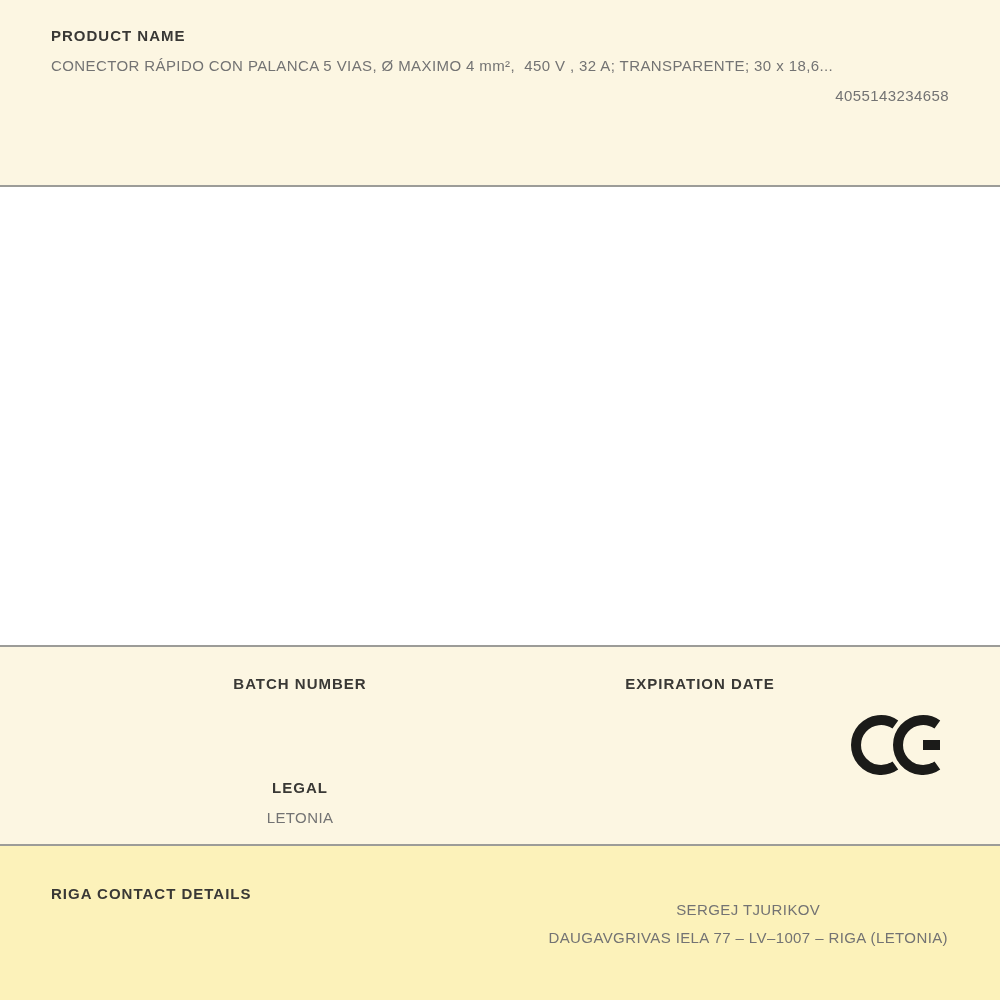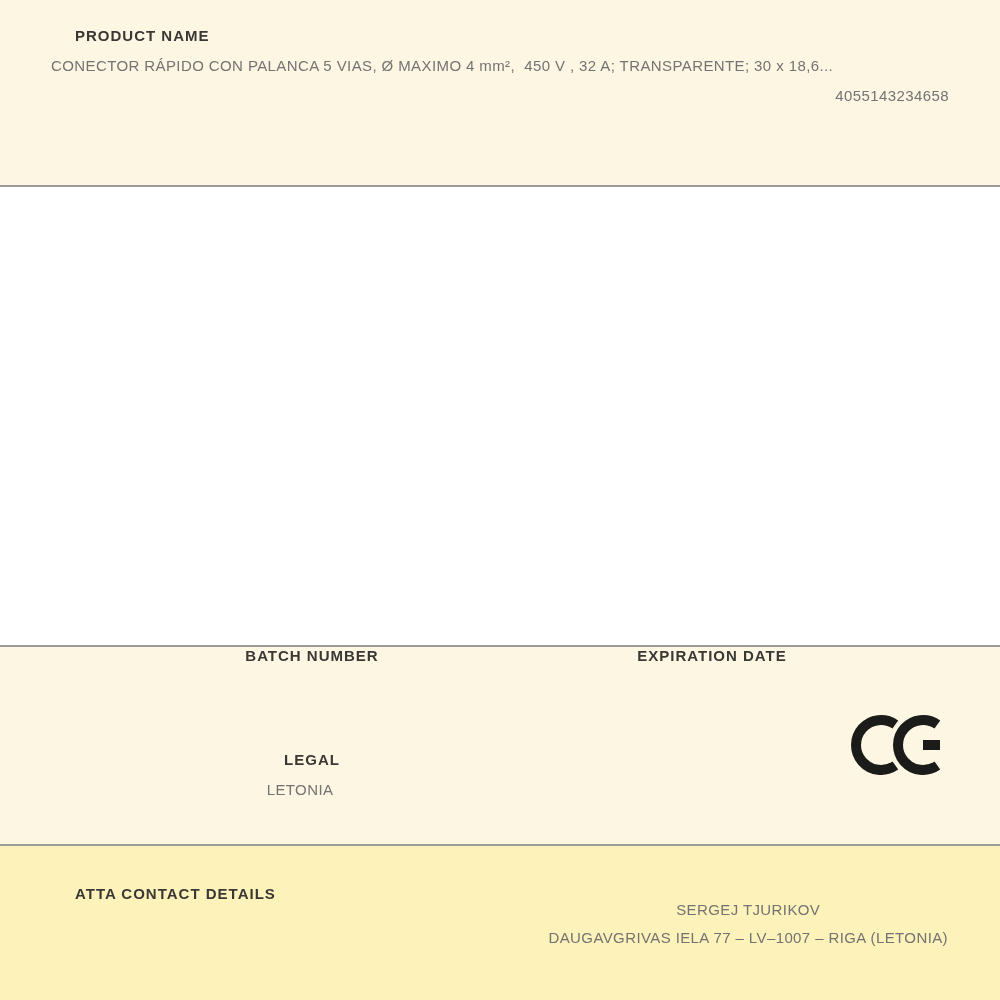--- a/index.html
+++ b/index.html
@@ -21,21 +21,20 @@
     height: 185px;
     border-bottom: 2px solid #9C9C98;
     padding: 0 51px;
     box-sizing: content-box;
   }
   .label {
     font-weight: bold;
     font-size: 15px;
     letter-spacing: 1px;
     color: #393835;
-    margin-left: 24px;
   }
   .value {
     font-size: 15px;
     letter-spacing: 0.4px;
     white-space: pre-wrap;
     color: #737373;
   }
   .sec-product .product-label { margin-top: 27px; }
   .sec-product .product-value { margin-top: 13px; }
   .sec-product .ean-label     { margin-top: 37px; }
@@ -49,20 +48,21 @@
 
   
   .sec-details {
     background: #FCF6E2;
     height: 197px;
     border-top: 2px solid #9C9C98;
     position: relative;
   }
   .details-grid {
     margin: 0 100px;
+    padding-top: 28px;
   }
   .details-row {
     display: flex;
   }
   .details-row + .details-row { margin-top: 74px; }
   .details-cell {
     width: 400px;
     text-align: center;
   }
   .details-cell .value { margin-top: 13px; }
@@ -130,20 +130,20 @@
     </div>
 
     <svg class="ce-mark" viewBox="0 0 92 60" fill="none" xmlns="http://www.w3.org/2000/svg" aria-label="CE conformity mark">
       <path d="M 44.35 9.52 A 25 25 0 1 0 44.35 50.48" stroke="#1B1B19" stroke-width="10" fill="none"></path>
       <path d="M 86.35 9.52 A 25 25 0 1 0 86.35 50.48" stroke="#1B1B19" stroke-width="10" fill="none"></path>
       <path d="M 72 30 H 89" stroke="#1B1B19" stroke-width="10" fill="none"></path>
     </svg>
   </div>
 
   <div class="sec-contact">
-    <div class="label contact-label">ATTA CONTACT DETAILS</div>
+    <div class="label contact-label">RIGA CONTACT DETAILS</div>
     <div class="contact-block">
       <span class="value">SERGEJ TJURIKOV</span>
       <span class="value">DAUGAVGRIVAS IELA 77 – LV–1007 – RIGA (LETONIA)</span>
     </div>
   </div>
 
 </div>
 
 </body></html>

